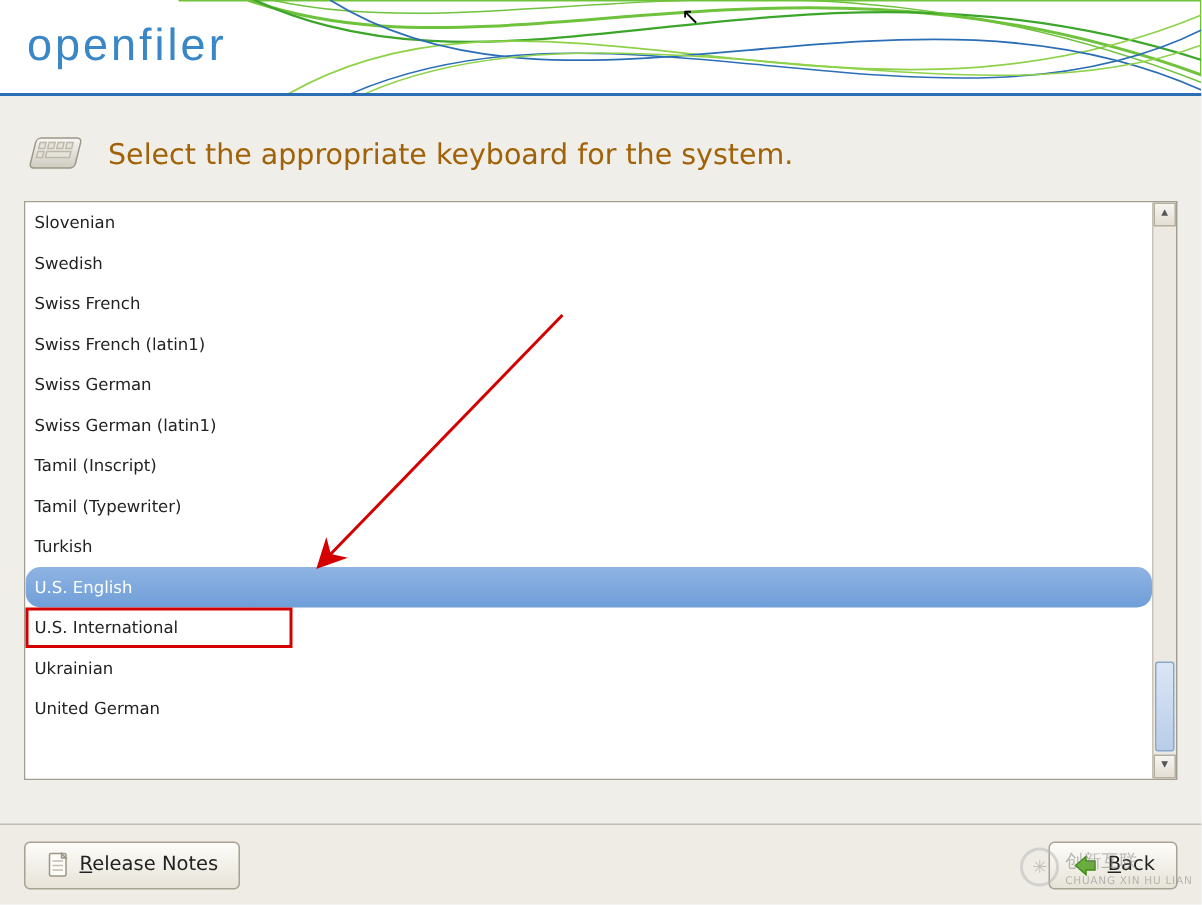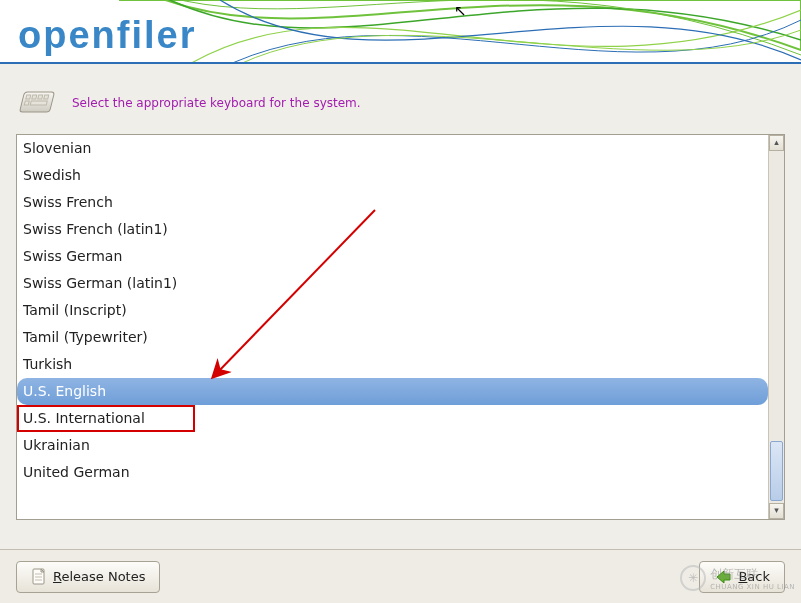--- a/index.html
+++ b/index.html
@@ -24,56 +24,56 @@
     background: #fff;
     border-bottom: 2px solid #2c6eb5;
     overflow: hidden;
   }
   .header svg { position: absolute; inset: 0; }
   .logo-text {
     position: absolute;
     left: 18px;
     top: 14px;
     font-family: "Trebuchet MS", sans-serif;
-    font-size: 38px;
+    font-size: 30px;
     letter-spacing: 2px;
     color: #3a87c7;
-    font-weight: 700;
+    font-weight: 400;
   }
 
   
   .content {
     padding: 22px 16px 0 16px;
   }
   .prompt-row {
     display: flex;
     align-items: center;
     gap: 12px;
     margin-bottom: 14px;
   }
-  .prompt-text { font-size: 12px; color: #a21caf; }
+  .prompt-text { font-size: 19px; color: #a16207; }
 
   
   .listbox-wrap {
     display: flex;
     border: 1px solid #a39e92;
     background: #fff;
     height: 386px;
     position: relative;
   }
   .listbox {
     flex: 1;
     overflow: hidden;
     background: #fff;
   }
   .list-item {
     padding: 0 6px;
     height: 27px;
     line-height: 27px;
-    font-size: 14px;
+    font-size: 11px;
     color: #222;
     cursor: default;
     user-select: none;
   }
   .list-item.selected {
     background: linear-gradient(to bottom, #8fb4e3, #6f9ed8);
     color: #fff;
     border-radius: 10px;
   }
   .highlight-box {

